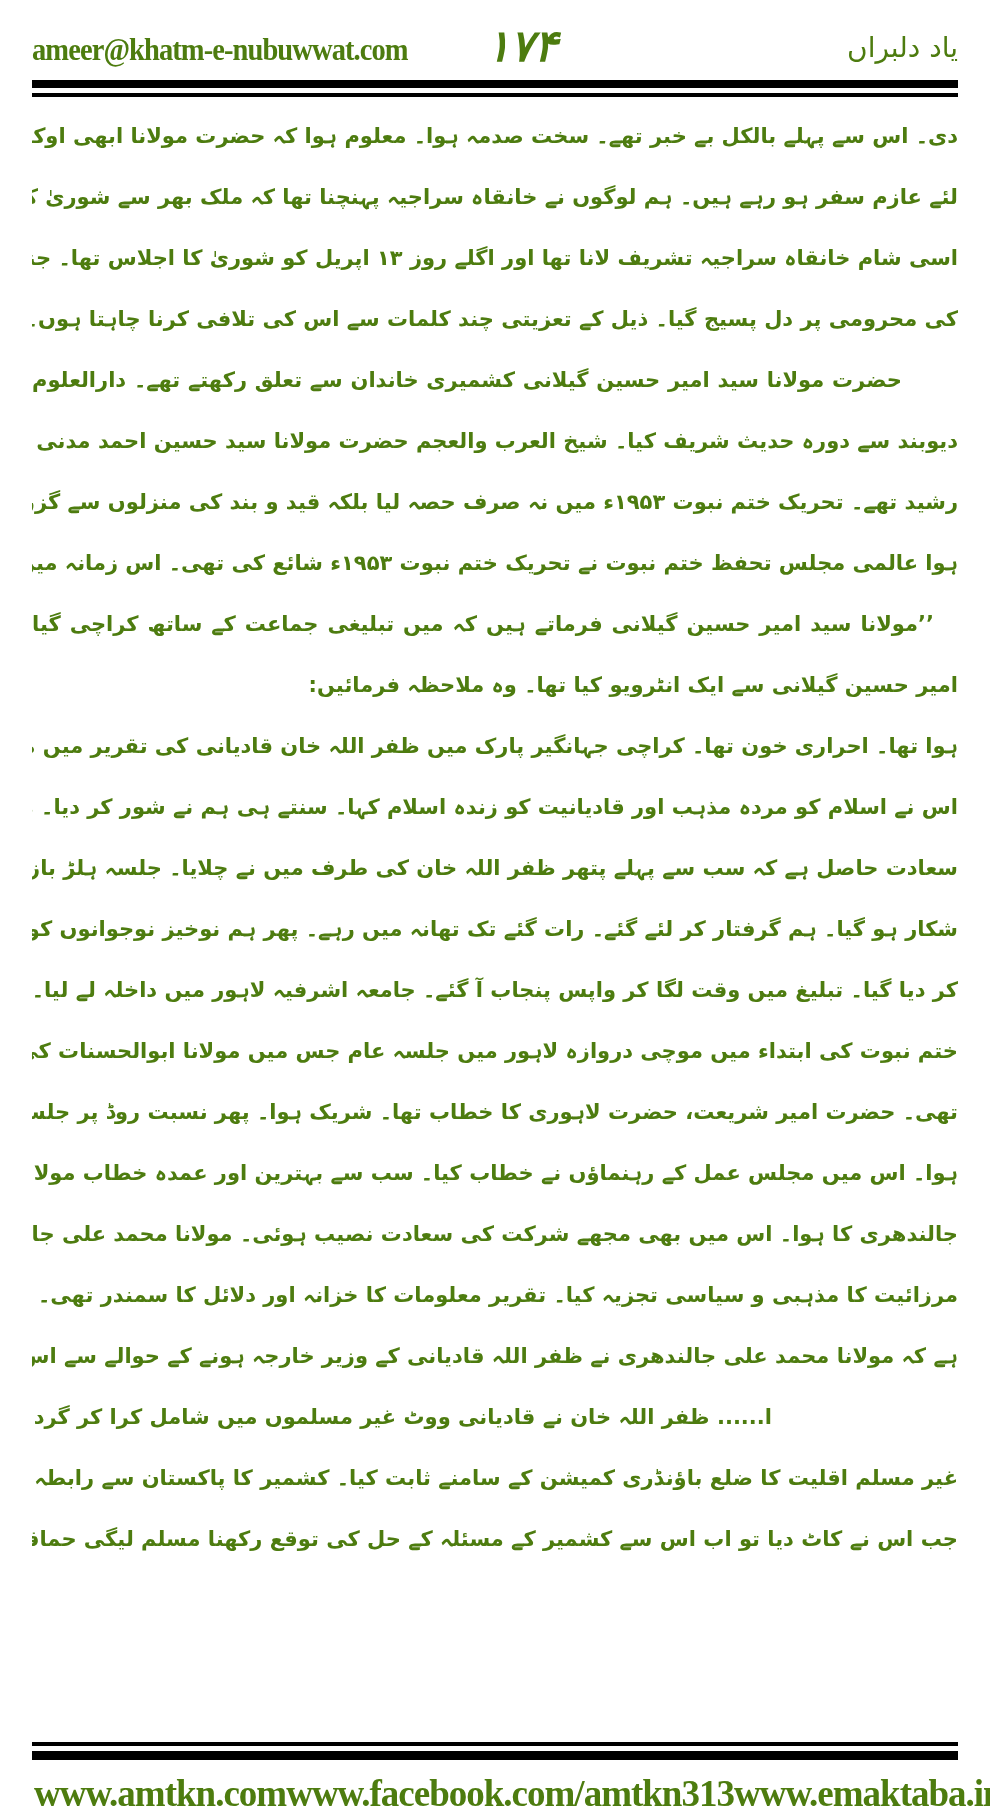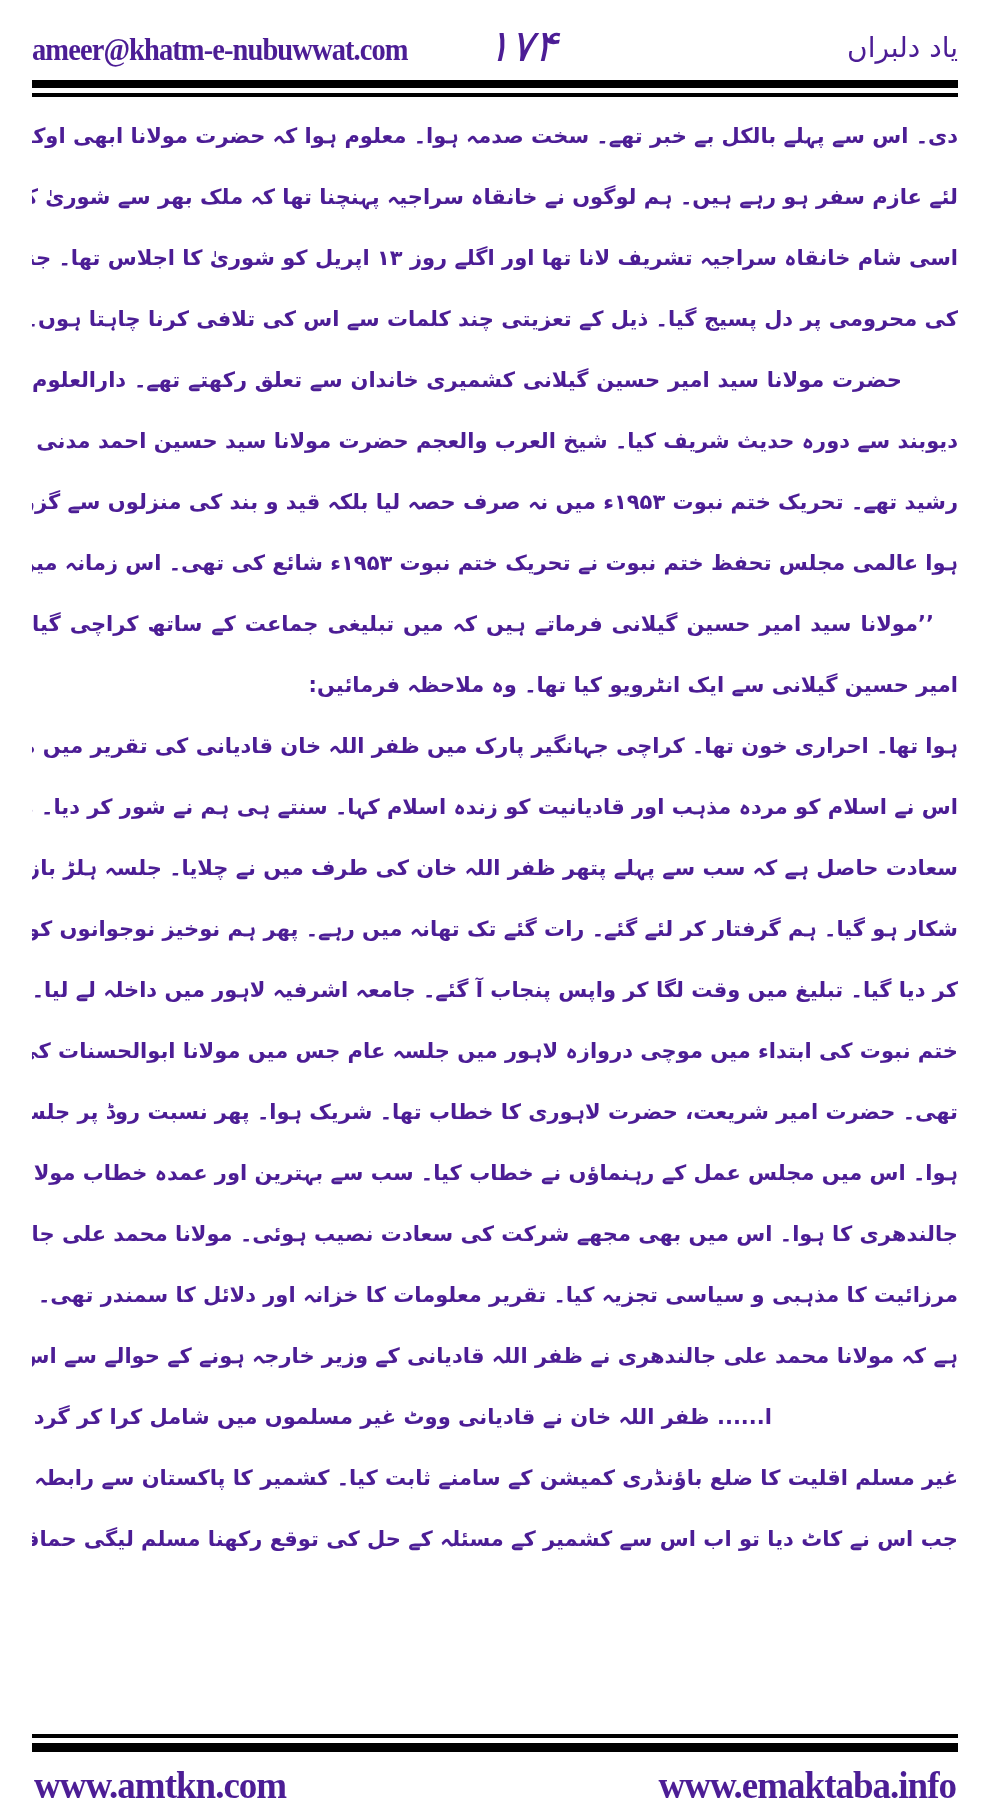--- a/index.html
+++ b/index.html
@@ -3,25 +3,25 @@
 <meta charset="utf-8">
 <style>
   html, body { margin: 0; padding: 0; background: #e8e8e8; }
   .page {
     position: relative;
     width: 990px;
     height: 1815px;
     margin: 0 auto;
     background: #ffffff;
     box-sizing: border-box;
-    padding: 12px 32px 8px 32px;
+    padding: 12px 32px 0 32px;
     display: flex;
     flex-direction: column;
     overflow: hidden;
-    color: #4c1d95;
+    color: #4d7c0f;
   }
 
   
   .header-row {
     direction: ltr;
     display: flex;
     align-items: flex-end;
     justify-content: space-between;
     height: 56px;
   }
@@ -30,21 +30,21 @@
     font-family: "Liberation Serif", serif;
     font-weight: 700;
     font-size: 31px;
     letter-spacing: -1px;
     transform: scaleX(0.92);
     transform-origin: left bottom;
     white-space: nowrap;
   }
   .header-pageno {
     font-family: "DejaVu Sans", sans-serif;
-    font-weight: 400;
+    font-weight: 700;
     font-style: italic;
     font-size: 44px;
     line-height: 1;
     white-space: nowrap;
   }
   .header-title {
     direction: rtl;
     font-family: "DejaVu Sans", sans-serif;
     font-weight: 400;
     font-size: 28px;
@@ -140,17 +140,18 @@
     <div class="line">ہے کہ مولانا محمد علی جالندھری نے ظفر اللہ قادیانی کے وزیر خارجہ ہونے کے حوالے سے اس کی</div>
     <div class="line ind-lg">ا...... ظفر اللہ خان نے قادیانی ووٹ غیر مسلموں میں شامل کرا کر گرداسپور کو</div>
     <div class="line">غیر مسلم اقلیت کا ضلع باؤنڈری کمیشن کے سامنے ثابت کیا۔ کشمیر کا پاکستان سے رابطہ و راستہ ہی</div>
     <div class="line">جب اس نے کاٹ دیا تو اب اس سے کشمیر کے مسئلہ کے حل کی توقع رکھنا مسلم لیگی حماقت ہے۔</div>
   </div>
 
   <div class="footer">
     <div class="rule-bottom"></div>
     <div class="footer-links">
       <span>www.amtkn.com</span>
+      <span>www.facebook.com/amtkn313</span>
       <span>www.emaktaba.info</span>
     </div>
   </div>
 
 </div>
 
 </body></html>

